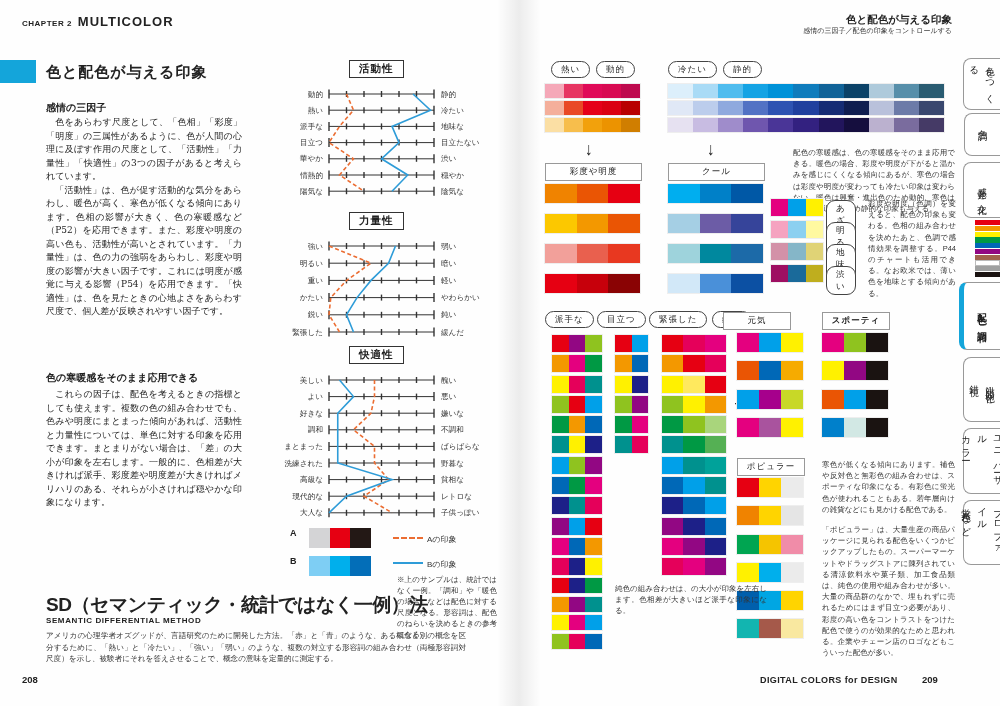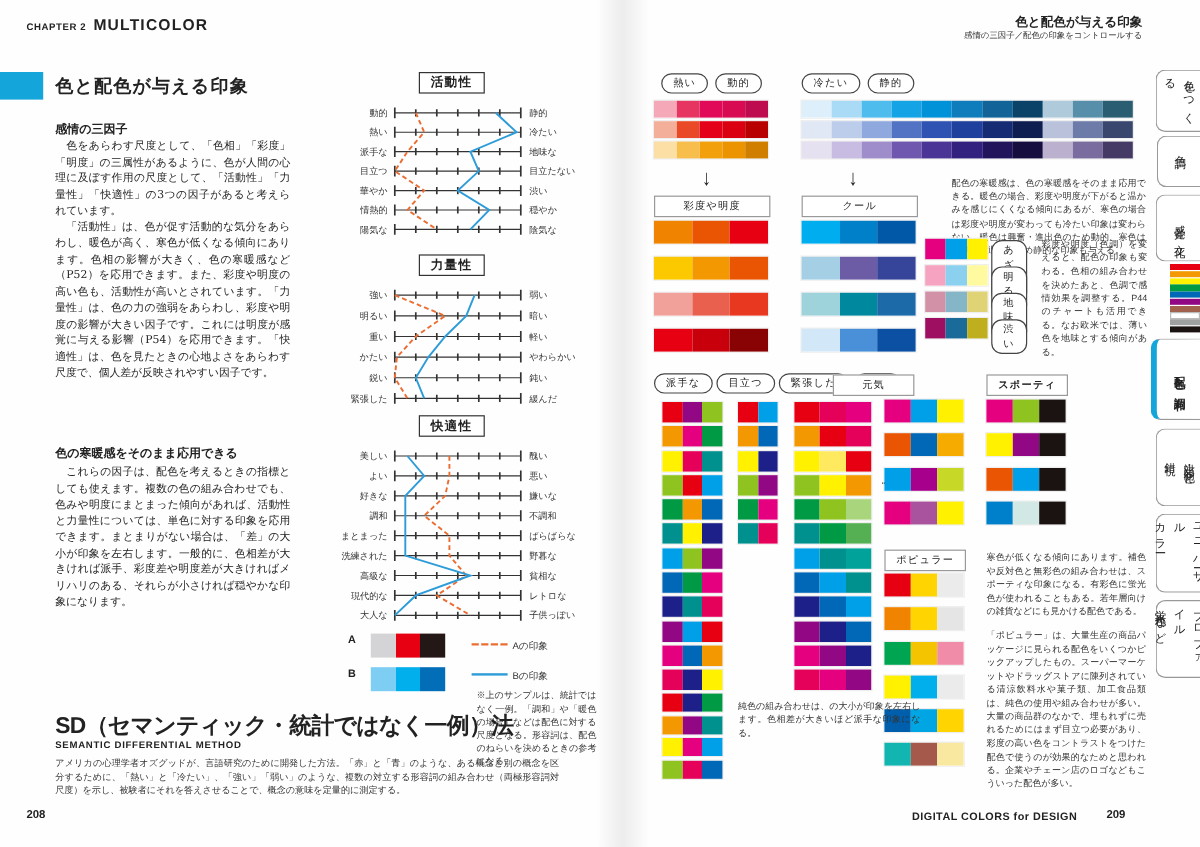--- a/index.html
+++ b/index.html
@@ -669,21 +669,21 @@
     </div>
     <div class="sw-row">
       <div class="sw" style="background: rgb(229, 0, 90);"></div>
       <div class="sw" style="background: rgb(228, 0, 127);"></div>
       <div class="sw" style="background: rgb(146, 7, 131);"></div>
     </div>
   </div>
 
 <div class="abs arrow-r" style="left:730px;top:385px;">→</div>
 
-<div class="abs lbox" style="left:694px;top:312px;width:66px;">元気</div>
+<div class="abs lbox" style="left:723px;top:312px;width:66px;">元気</div>
 <div class="abs g-theme" style="left:737px;top:333px;width:66px;">
     <div class="sw-row">
       <div class="sw" style="background: rgb(228, 0, 127);"></div>
       <div class="sw" style="background: rgb(0, 160, 233);"></div>
       <div class="sw" style="background: rgb(255, 241, 0);"></div>
     </div>
     <div class="sw-row">
       <div class="sw" style="background: rgb(234, 85, 4);"></div>
       <div class="sw" style="background: rgb(0, 104, 183);"></div>
       <div class="sw" style="background: rgb(246, 171, 0);"></div>

